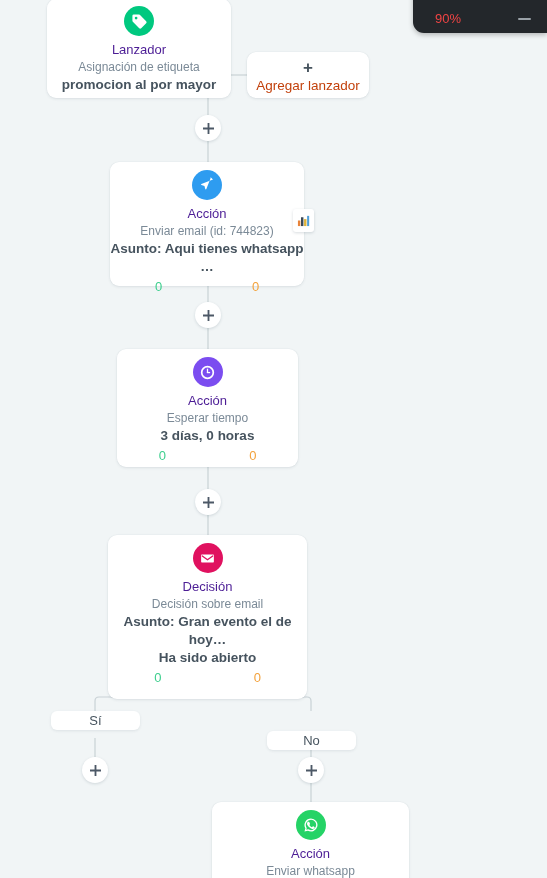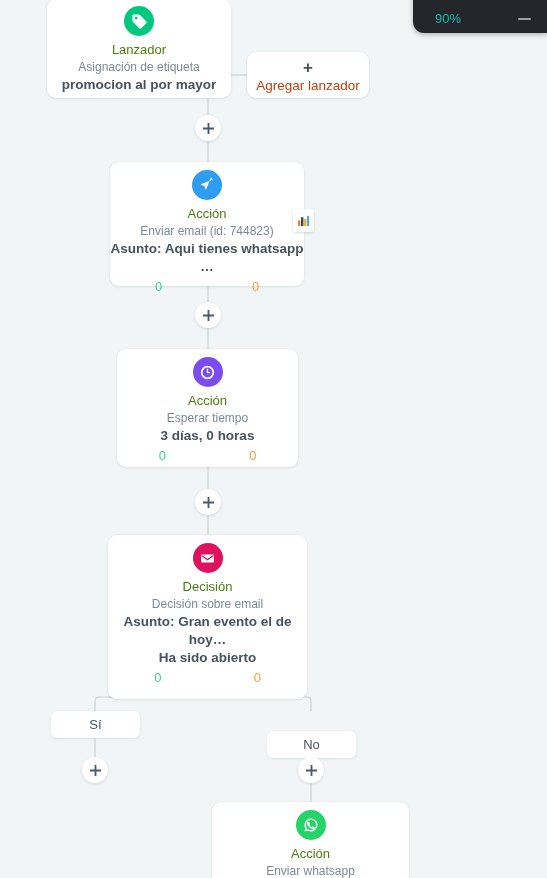--- a/index.html
+++ b/index.html
@@ -49,21 +49,21 @@
     border-radius: 50%;
     margin: 0 auto;
     display: flex;
     align-items: center;
     justify-content: center;
   }
   .node-icon svg { display: block; }
 
   .node-kind {
     font-size: 13px;
-    color: #4d7c0f;
+    color: #4c1d95;
     line-height: 17px;
     margin-top: 5px;
     font-weight: 400;
   }
   .node-sub {
     font-size: 12px;
     color: #7b8a97;
     line-height: 18px;
     font-weight: 400;
   }
@@ -151,21 +151,21 @@
 
   #plus-1 { left: 195px; top: 115px; }
   #plus-2 { left: 195px; top: 302px; }
   #plus-3 { left: 195px; top: 489px; }
   #plus-yes { left: 82px; top: 757px; }
   #plus-no  { left: 298px; top: 757px; }
 
   
   .branch-pill {
     position: absolute;
-    height: 27px;
+    height: 19px;
     background: #ffffff;
     border-radius: 6px;
     box-shadow: 0 1px 3px rgba(40,60,80,.10);
     display: flex;
     align-items: center;
     justify-content: center;
     font-size: 13px;
     color: #46535e;
   }
   #branch-yes { left: 51px; top: 711px; width: 89px; }
@@ -179,21 +179,21 @@
     background: #23272b;
     border-bottom-left-radius: 11px;
     box-shadow: 0 2px 5px rgba(0,0,0,.25);
     display: flex;
     align-items: flex-end;
     justify-content: space-between;
     padding: 0 16px 7px 22px;
     box-sizing: border-box;
   }
   #zoom-level {
-    color: #14b8a6;
+    color: #ef4444;
     font-size: 13px;
     line-height: 15px;
   }
   #zoom-minus {
     width: 13px;
     height: 2px;
     background: #9aa2a8;
     border-radius: 1px;
     margin-bottom: 6px;
     cursor: pointer;

